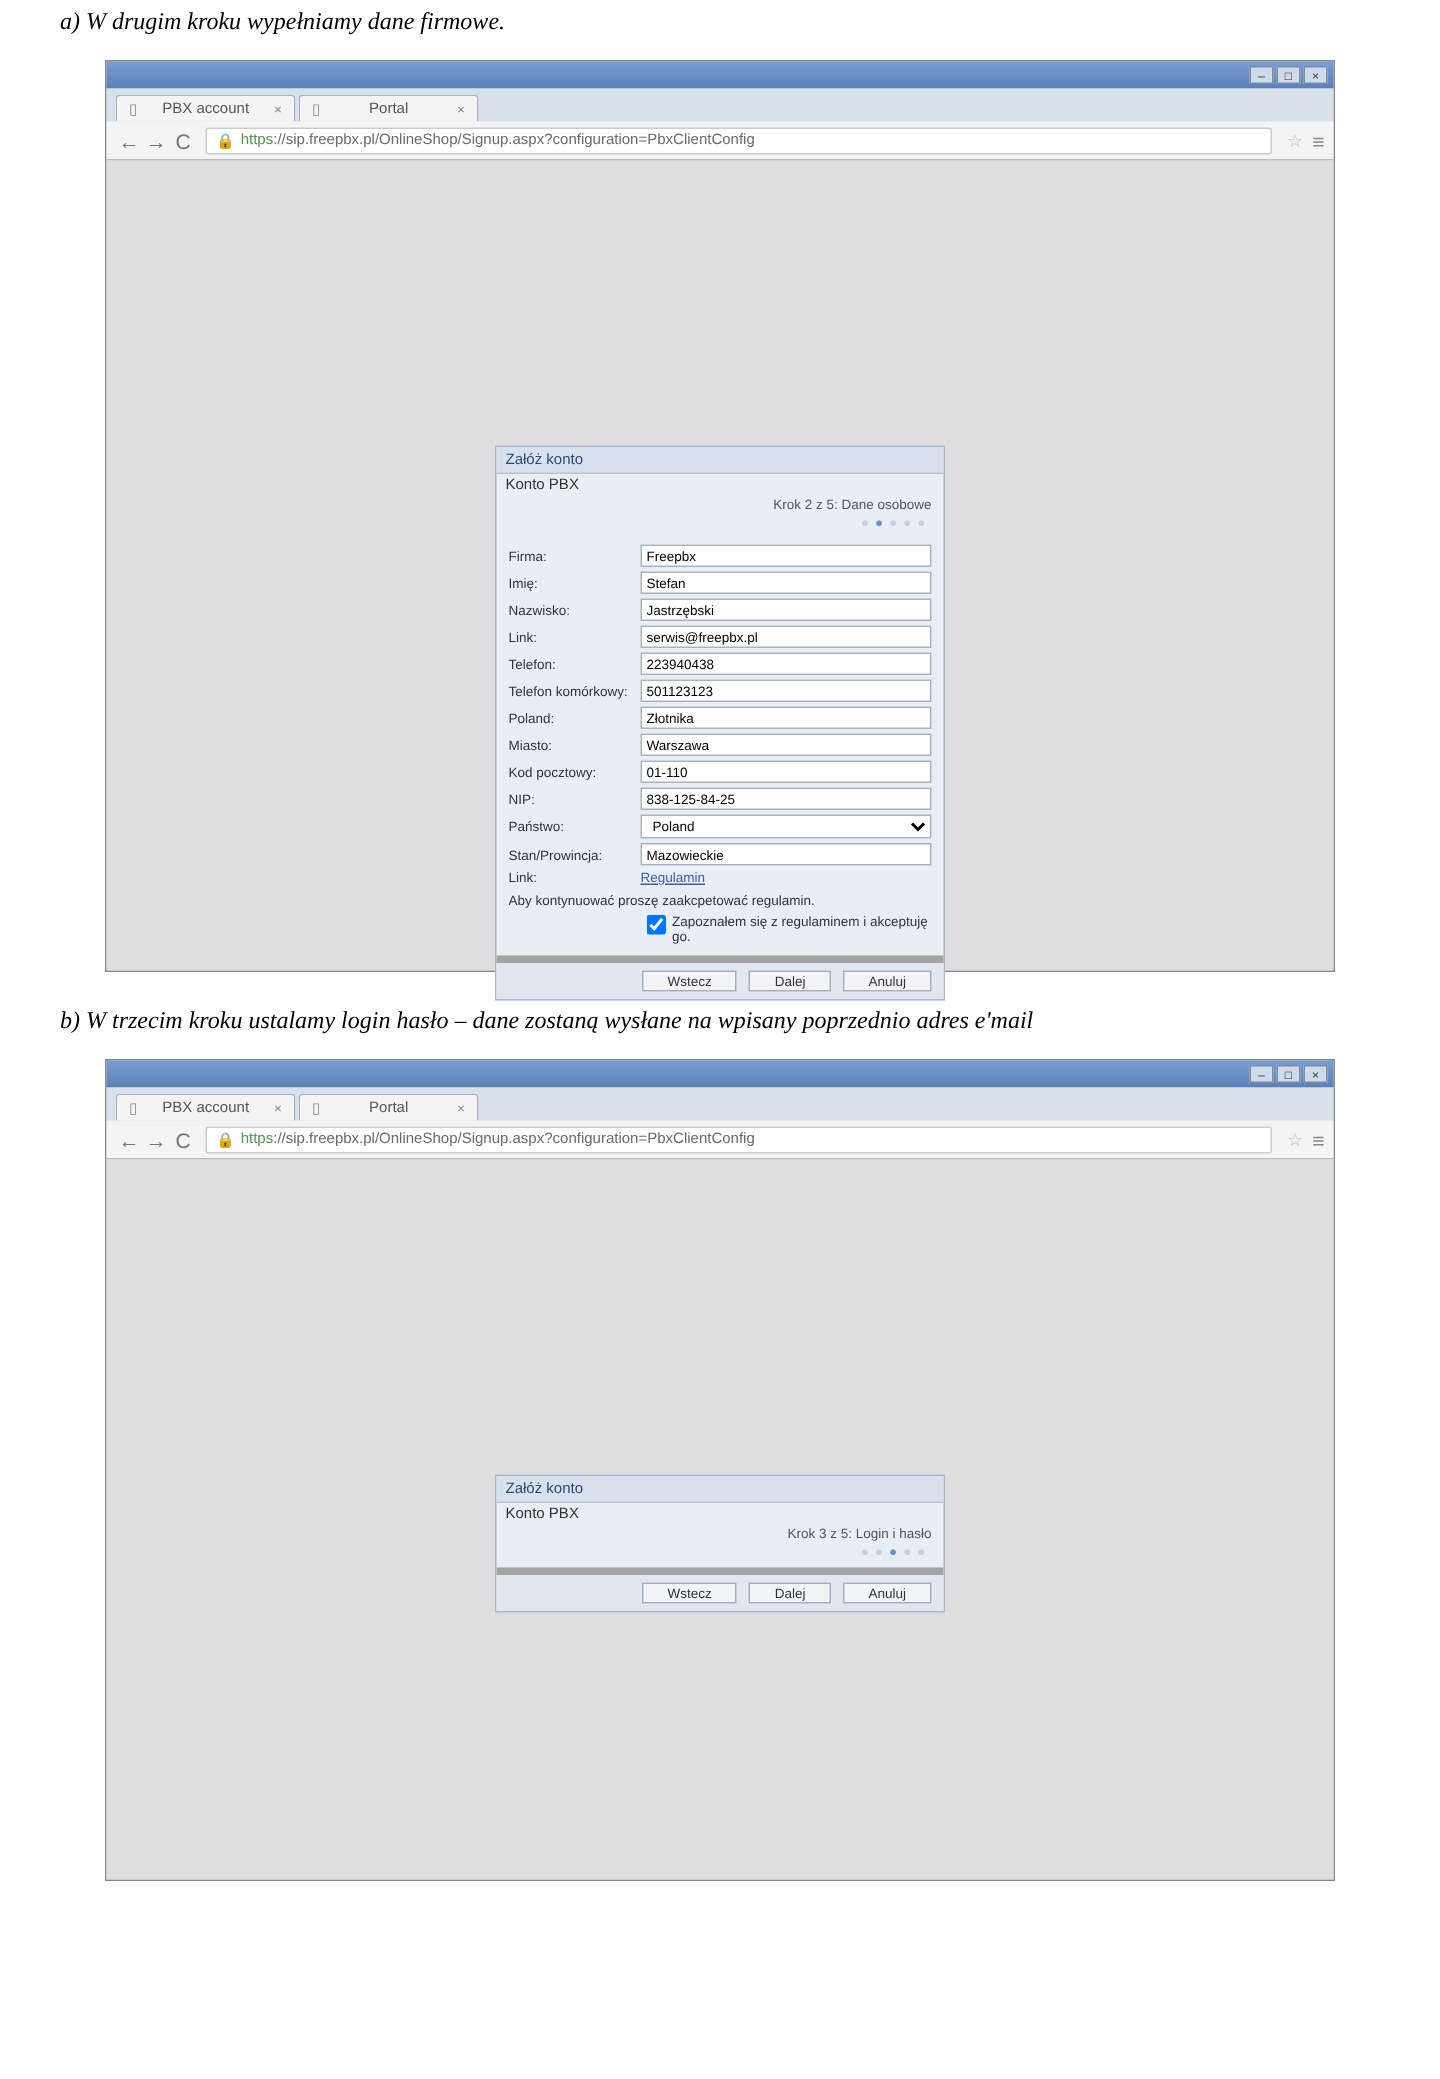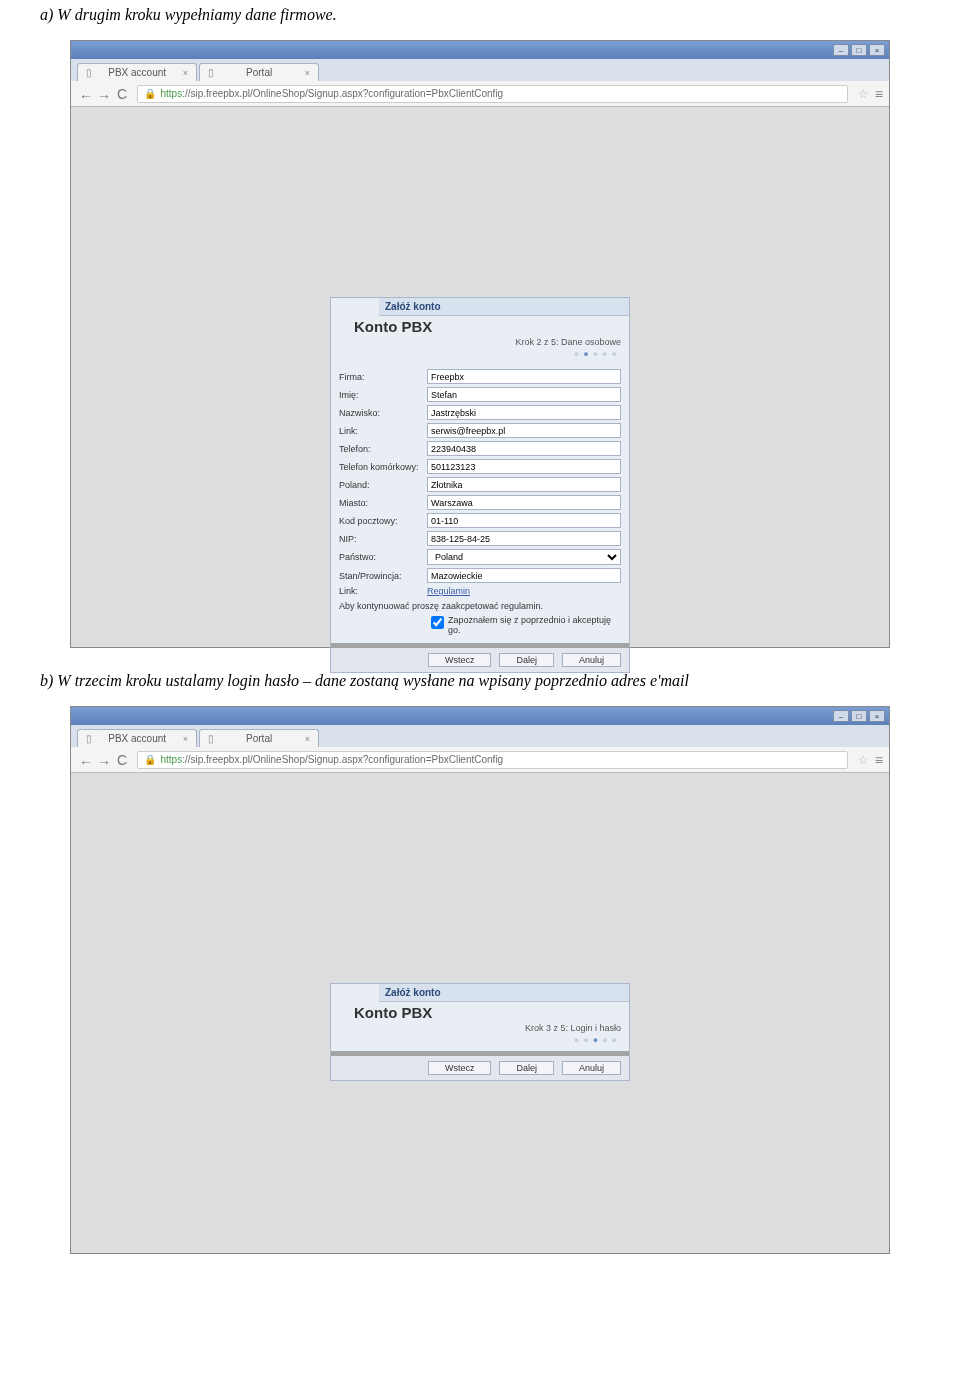--- a/index.html
+++ b/index.html
@@ -22,22 +22,22 @@
   .star { color:#bbb; font-size:12px; margin-left:4px;}
   .menu-ic { color:#888; font-size:14px; margin-left:6px;}
 
   .viewport { background: #dedede; display: flex; justify-content: center; align-items: flex-start; }
   .viewport.tall { height: 540px; padding-top: 190px; }
   .viewport.medium { height: 480px; padding-top: 210px; }
 
   .panel { background: #e9eef5; border: 1px solid #a8b7c9; font-size: 10px; color: #333; }
   .panel.step2 { width: 300px; }
   .panel.step3 { width: 300px; }
-  .panel-title { background: #d8e1ee; padding: 3px 6px; font-size: 10px; font-weight: bold; color: #2a4a7a; border-bottom: 1px solid #b7c3d4; margin-left: 48px; }
-  .panel-sub { padding: 2px 6px 0 6px; font-size: 15px; font-weight: bold; margin-left: 17px; }
+  .panel-title { background: #d8e1ee; padding: 3px 6px; font-size: 10px; font-weight: normal; color: #2a4a7a; border-bottom: 1px solid #b7c3d4; }
+  .panel-sub { padding: 2px 6px 0 6px; font-size: 10px; font-weight: normal; }
   .step-line { text-align: right; padding: 2px 8px; font-size: 9px; color: #555; }
   .dots { text-align: right; padding: 0 8px 6px 8px; color: #c4cfe0; letter-spacing: 4px; font-size:9px; }
   .dots .active { color: #6c91c8; }
 
   .form { padding: 4px 8px 6px 8px; }
   .form-row { display: flex; align-items: center; margin-bottom: 3px; }
   .form-row label { width: 88px; font-size: 9px; color: #333; }
   .form-row input[type=text], .form-row input[type=password], .form-row select {
     flex: 1; height: 15px; font-size: 9px; border: 1px solid #a8b2c2; background: #fff; padding: 0 3px;
   }
@@ -142,21 +142,21 @@
               <label>Stan/Prowincja:</label>
               <input type="text" value="Mazowieckie" style="">
             </div>
           <div class="form-row">
               <label>Link:</label>
               <span class="link-text">Regulamin</span>
             </div>
           <div class="note">Aby kontynuować proszę zaakcpetować regulamin.</div>
           <div class="chk-row">
             <input type="checkbox" checked="" style="">
-            <span>Zapoznałem się z poprzednio i akceptuję go.</span>
+            <span>Zapoznałem się z regulaminem i akceptuję go.</span>
           </div>
         </div>
         <div class="panel-footer">
           <button class="pbtn">Wstecz</button>
           <button class="pbtn">Dalej</button>
           <button class="pbtn">Anuluj</button>
         </div>
       </div>
     </div>
   </div>

